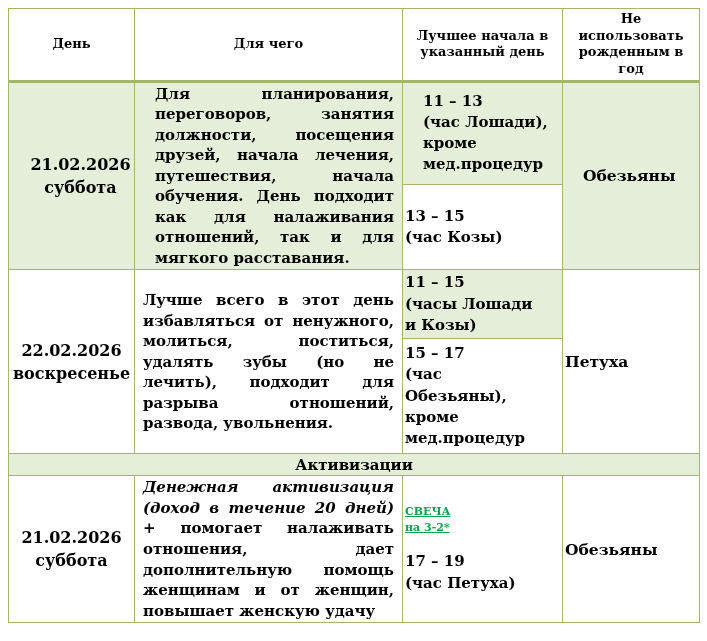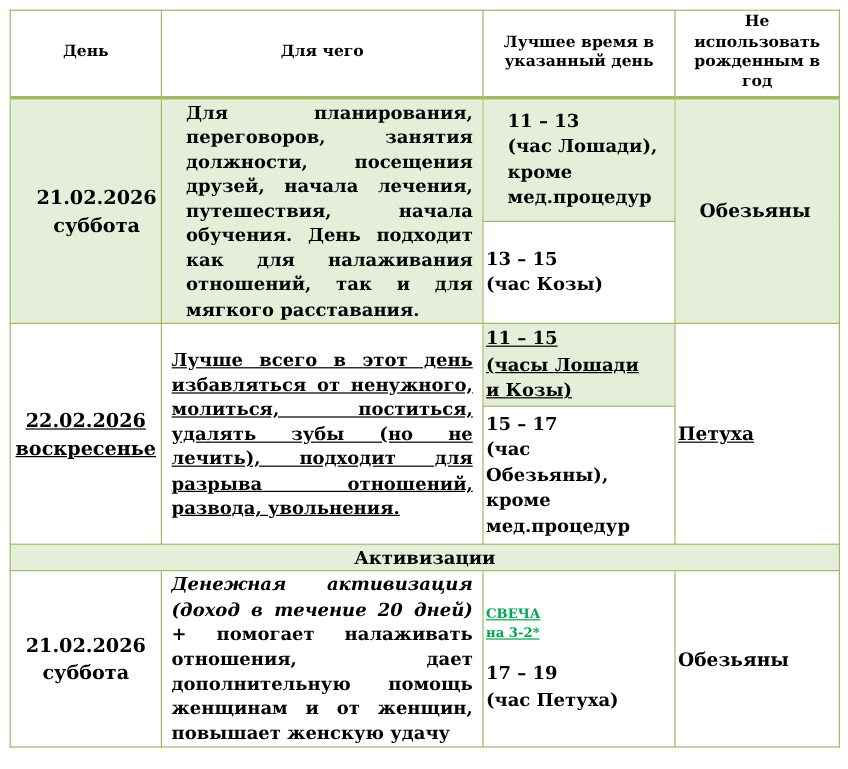--- a/index.html
+++ b/index.html
@@ -36,21 +36,21 @@
     text-align:center;
     font-size:13px;
     line-height:1.28;
     white-space:pre-line;
     border-bottom:3.5px solid var(--border);
     padding:2px;
   }
   
   .r1a td{height:100px;padding-left:20px;}
   .r1b td{height:83px;}
-  .r2a td{height:58px;text-decoration:underline;}
+  .r2a td{height:58px;}
   .r2b td{height:115px;}
   .r-act td{height:22px;}
   .r3 td{height:140px;}
   
   .cell-day{
     text-align:center;
     font-size:16px;
     line-height:1.45;
     white-space:pre-line;
     padding:2px;
@@ -102,21 +102,21 @@
     <colgroup>
       <col style="width:126px">
       <col style="width:268px">
       <col style="width:160px">
       <col style="width:137px">
     </colgroup>
     <tbody>
       <tr class="r-head">
         <td>День</td>
         <td>Для чего</td>
-        <td>Лучшее время в
+        <td>Лучшее начала в
 указанный день</td>
         <td>Не
 использовать
 рожденным в
 год</td>
       </tr>
 
       <tr class="r1a">
         <td class="cell-day green" rowspan="2">21.02.2026
 суббота</td>

